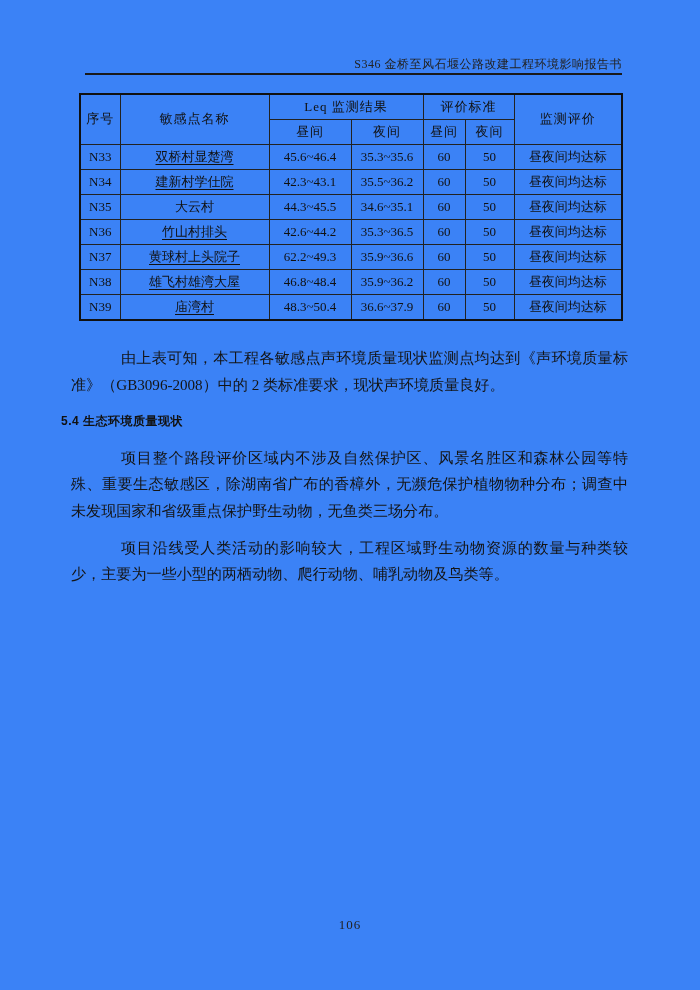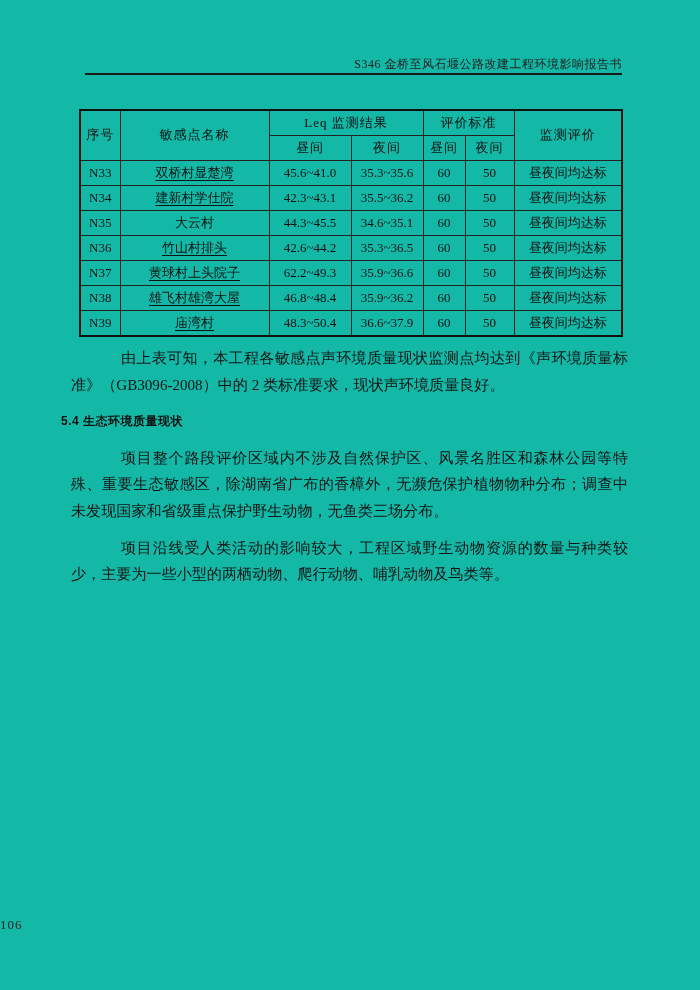--- a/index.html
+++ b/index.html
@@ -1,21 +1,21 @@
 <!DOCTYPE html>
 <html><head>
 <meta charset="utf-8">
 <style>
   html, body { margin: 0; padding: 0; background: #e8e8e8; }
   .page {
     position: relative;
     width: 700px;
     height: 990px;
     margin: 0 auto;
-    background: #14b8a6;
+    background: #3b82f6;
     color: #1a1a1a;
     font-family: "Liberation Serif", "DejaVu Serif", serif;
     overflow: hidden;
   }
 
   
   .running-header {
     position: absolute;
     top: 56px;
     left: 85px;
@@ -49,21 +49,21 @@
     border: 1px solid #222;
     text-align: center;
     vertical-align: middle;
     padding: 0 2px;
     font-weight: normal;
     height: 24px;
     line-height: 1.15;
     overflow: hidden;
     white-space: nowrap;
   }
-  table.noise { border: 2px solid #111; margin-top: 16px; }
+  table.noise { border: 2px solid #111; }
   table.noise thead th { letter-spacing: 1px; }
   .u { text-decoration: underline; text-underline-offset: 3px; }
 
   
   .content {
     position: absolute;
     top: 335px;
     left: 61px;
     width: 577px;
     font-size: 15.1px;
@@ -81,20 +81,21 @@
     letter-spacing: 0.5px;
     color: #111;
   }
 
   
   .page-number {
     position: absolute;
     top: 917px;
     left: 0;
     width: 700px;
+    text-align: center;
     font-size: 13px;
     letter-spacing: 1px;
     color: #222;
   }
 </style>
 </head>
 <body>
 
 <div class="page">
 
@@ -123,21 +124,21 @@
         <th>昼间</th>
         <th>夜间</th>
         <th>昼间</th>
         <th>夜间</th>
       </tr>
     </thead>
     <tbody>
         <tr>
           <td>N33</td>
           <td><span class="u">双桥村显楚湾</span></td>
-          <td>45.6~41.0</td>
+          <td>45.6~46.4</td>
           <td>35.3~35.6</td>
           <td>60</td>
           <td>50</td>
           <td>昼夜间均达标</td>
         </tr>
         <tr>
           <td>N34</td>
           <td><span class="u">建新村学仕院</span></td>
           <td>42.3~43.1</td>
           <td>35.5~36.2</td>

